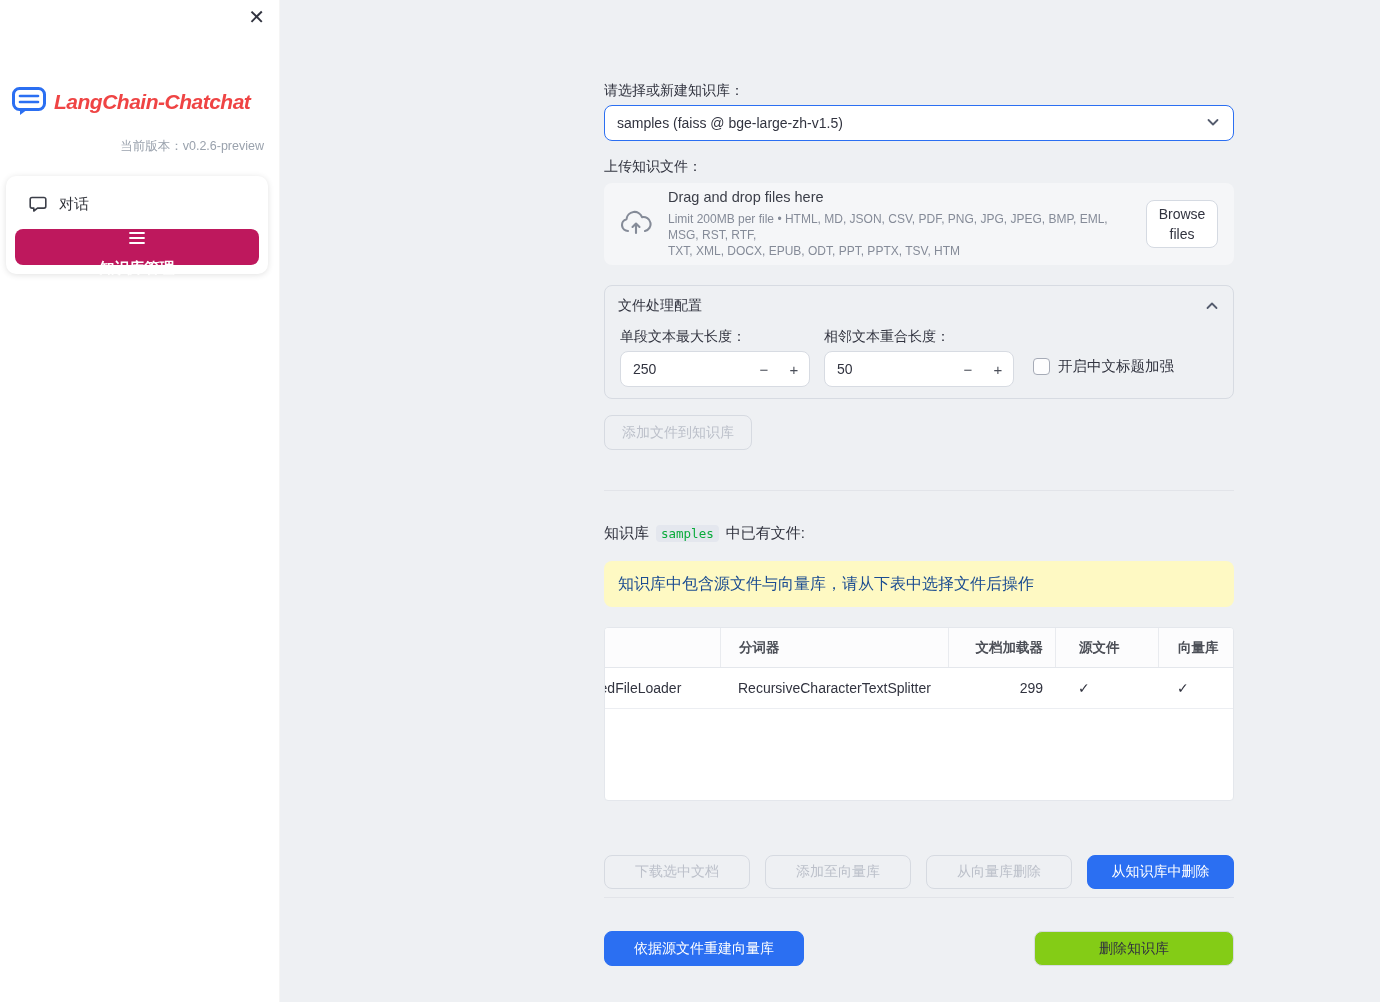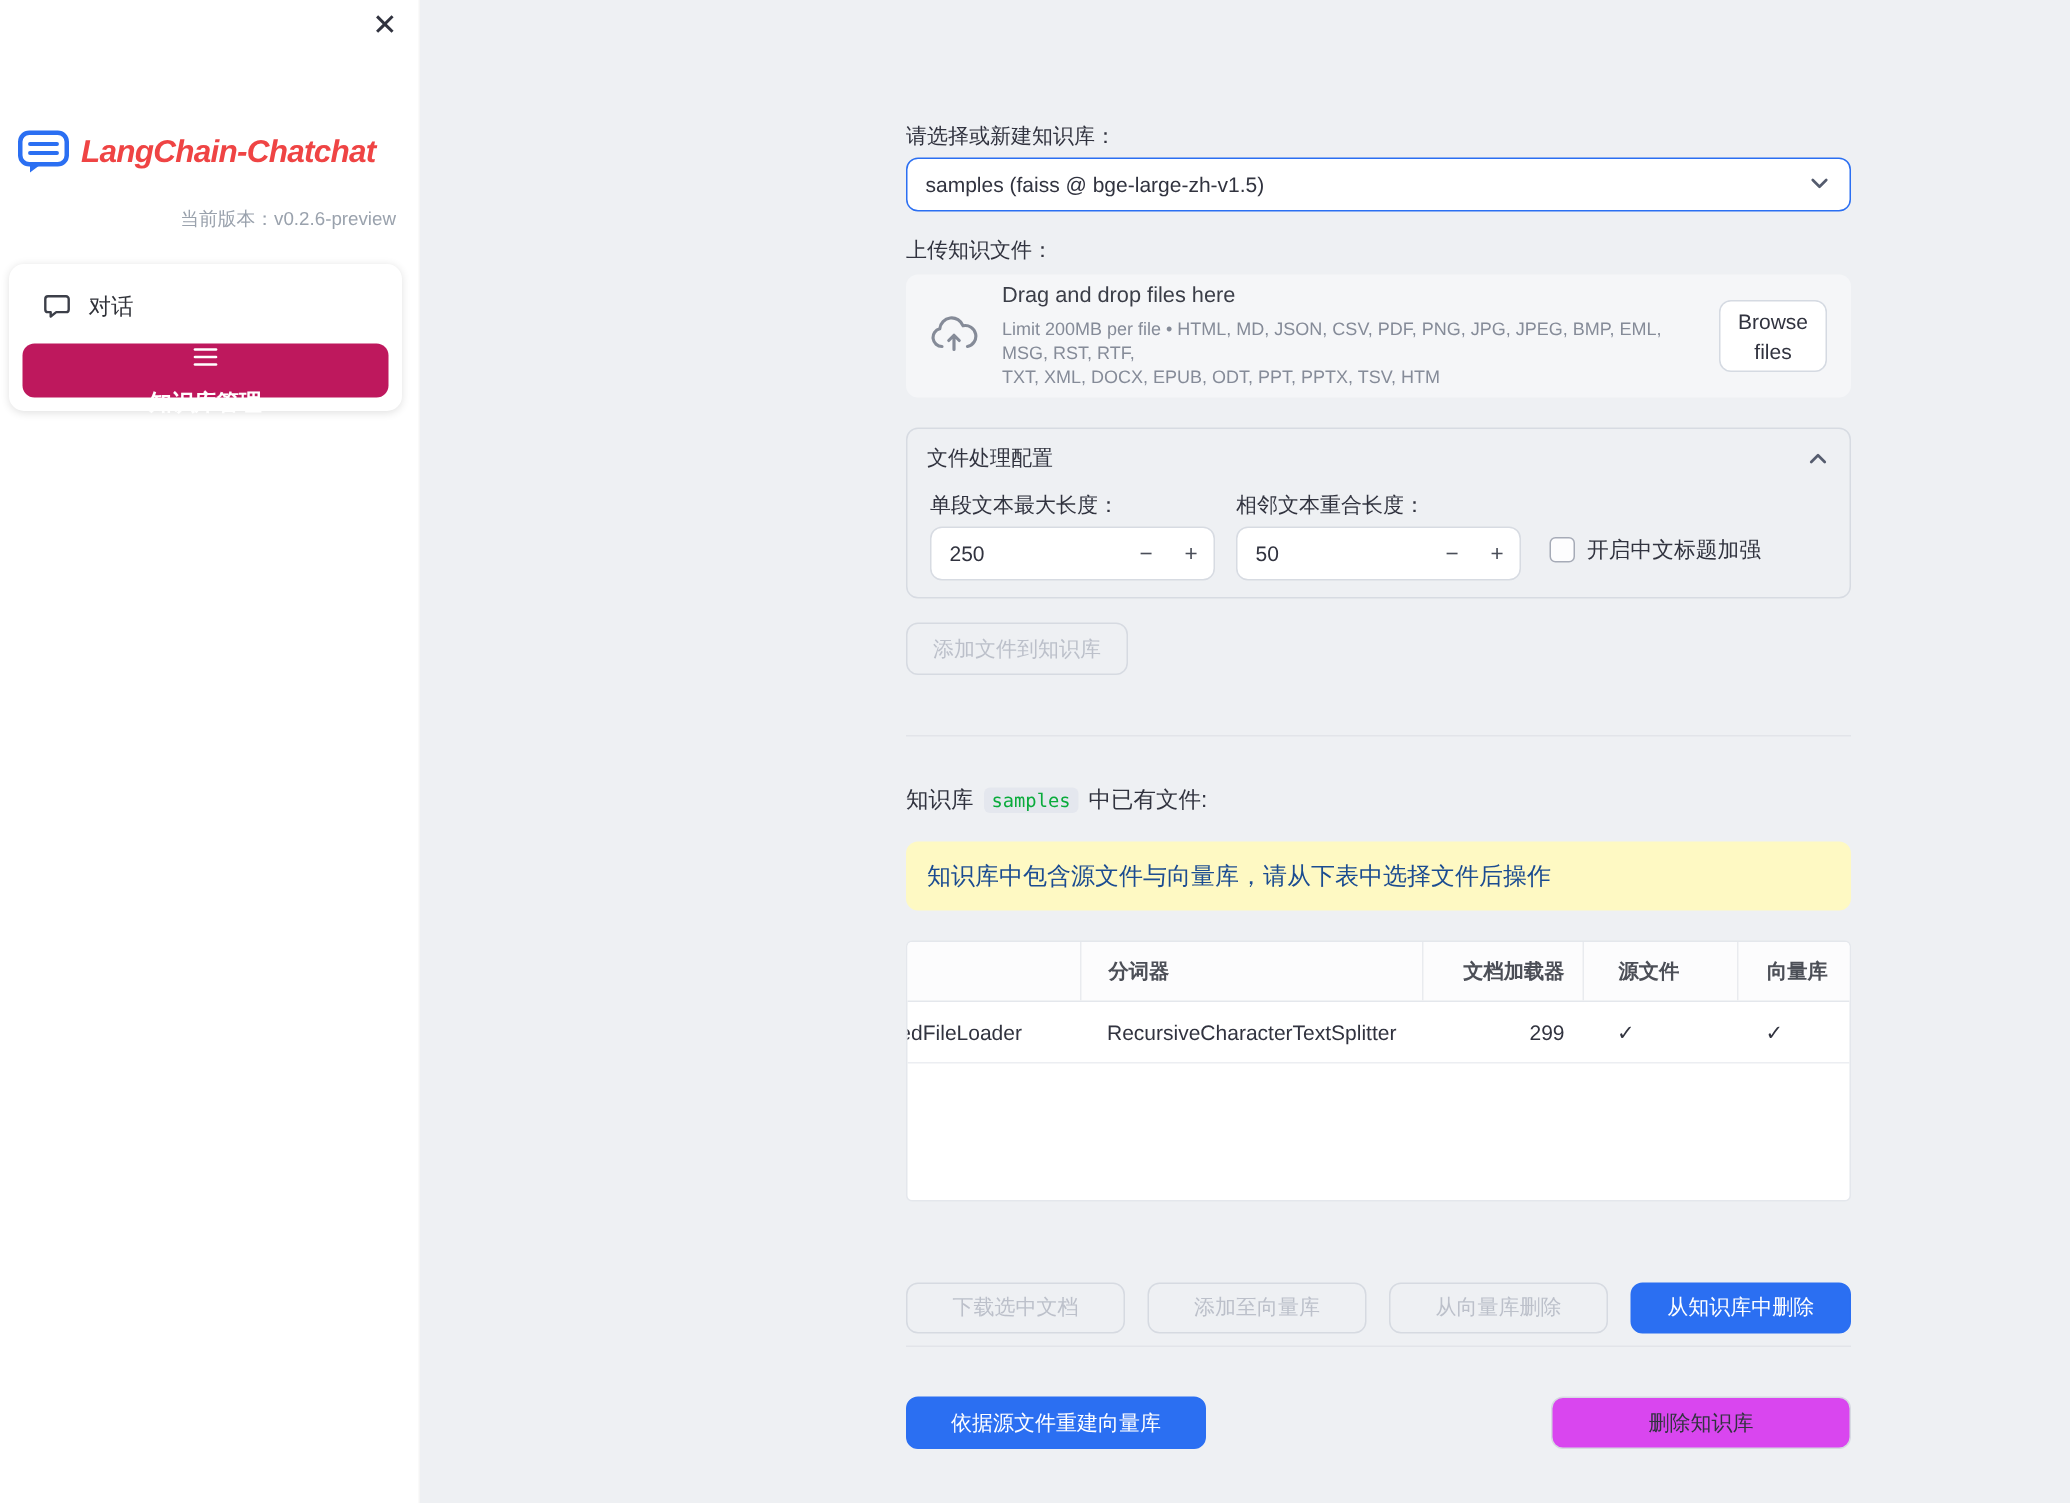--- a/index.html
+++ b/index.html
@@ -98,21 +98,21 @@
     width:17px; height:17px; border:1.5px solid #a6abb7; border-radius:4px;
     background:#fdfdfe; cursor:pointer; flex:0 0 auto;
   }
   .cb-label { font-size:14.5px; color:#31333f; }
 
   .btn {
     display:flex; align-items:center; justify-content:center;
     border-radius:8px; font-size:14px; cursor:pointer; white-space:nowrap;
   }
   .btn.disabled { border:1px solid #d6dae1; color:#bcc0ca; background:transparent; cursor:default; }
-  .btn.secondary { border:1px solid #d6dae1; color:#31333f; background:#d946ef; }
+  .btn.secondary { border:1px solid #d6dae1; color:#31333f; background:#84cc16; }
   .btn.primary { background:#2b6ff2; color:#fff; border:1px solid #2b6ff2; }
 
   .add-btn { top:415px; left:0; height:35px; padding:0 17px; }
 
   .hr { left:0; width:630px; height:1px; background:#e2e4e9; }
   .hr1 { top:490px; }
   .hr2 { top:897px; }
 
   .files-line { top:524px; left:0; display:flex; align-items:center; gap:7px; font-size:15px; }
   .code-chip {

